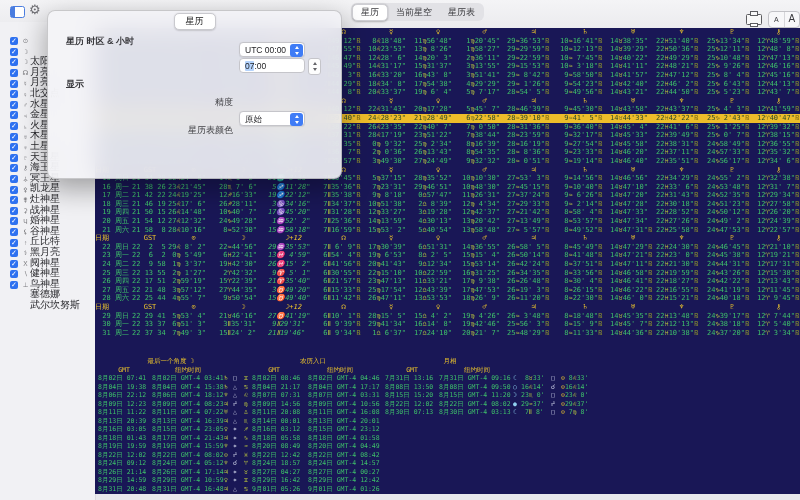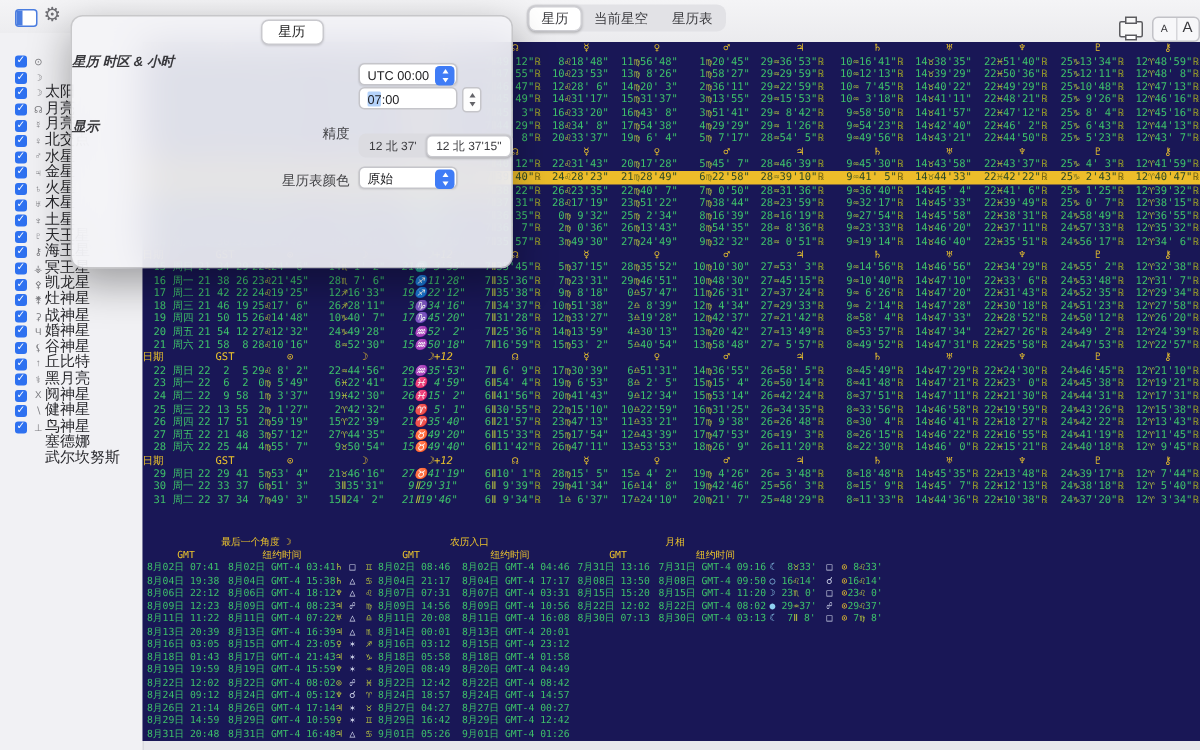--- a/index.html
+++ b/index.html
@@ -50,21 +50,21 @@
   .bt .heads span{display:inline-block;text-align:center;}
   .btrow{display:flex;height:8.5px;}
   .btrow span{display:inline-block;overflow:visible;}
   .pl{color:#b9c43f;} .asp{color:#cdd2e8;} .mg{color:#8fd0f0;}
   
   #popover{position:absolute;left:47px;top:10px;width:293px;height:167px;z-index:99;
            background:rgba(244,244,247,0.90);border:0.5px solid rgba(0,0,0,0.18);border-radius:8px;
            box-shadow:0 10px 28px rgba(0,0,0,0.35);backdrop-filter:blur(12px) saturate(1.3);}
   #pop-tab{position:absolute;left:50%;transform:translateX(-50%);top:2px;background:#fff;border:0.5px solid #c9c9ce;
            border-radius:5px;padding:1px 11px;font-size:9px;color:#222;box-shadow:0 0.5px 1.5px rgba(0,0,0,.15);}
-  .psec{position:absolute;left:0;font-size:9px;font-weight:bold;color:#39393d;font-style:italic;}
+  .psec{position:absolute;left:18px;font-size:9px;font-weight:bold;color:#39393d;}
   .plabel{position:absolute;width:130px;left:55px;text-align:right;font-size:9px;color:#424246;}
   .popup{position:absolute;left:191px;width:66px;height:15px;background:#fff;border:0.5px solid #c5c5ca;border-radius:4px;
          font-size:8.5px;color:#1d1d20;line-height:15px;padding-left:5px;box-sizing:border-box;box-shadow:0 0.5px 1px rgba(0,0,0,.08);}
   .bluestep{position:absolute;right:1px;top:1px;width:13px;height:12.5px;background:#3f7cf6;border-radius:3px;}
   .bluestep i{position:absolute;left:50%;transform:translateX(-50%);width:0;height:0;border-left:2.6px solid transparent;border-right:2.6px solid transparent;}
   .bluestep .u{top:2px;border-bottom:3.2px solid #fff;}
   .bluestep .d{bottom:2px;border-top:3.2px solid #fff;}
   #hour-field{position:absolute;left:191px;width:66px;height:15px;background:#fff;border:0.5px solid #c5c5ca;border-radius:4px;
          font-size:8.5px;line-height:15px;padding-left:5px;box-sizing:border-box;color:#1d1d20;}
   #hour-field .sel{background:#b5d3fb;border-radius:1px;}
@@ -276,26 +276,22 @@
       </span>
   </div>
   <div id="hour-field" style="top:47px;">
     <span class="sel">07</span><span>:00</span>
   </div>
   <div id="hour-step" style="top:47px;">
       <i class="u"></i>
       <i class="d"></i>
     </div>
   <div class="psec" style="top:67px;">显示</div>
-  <div class="plabel" style="top:72px;">精度</div>
-  <div id="seg-precision" style="top:78px;">
-      <span>12 北 37'</span>
-      <span class="on">12 北 37'15"</span>
-    </div>
-  <div class="plabel" style="top:103px;">星历表颜色</div>
+  <div class="plabel" style="top:85px;">精度</div>
+  <div class="plabel" style="top:113px;">星历表颜色</div>
   <div class="popup" style="top:100px;">
     <span>原始</span>
     <span class="bluestep">
         <i class="u"></i>
         <i class="d"></i>
       </span>
   </div>
 </div>
 
 </body></html>

